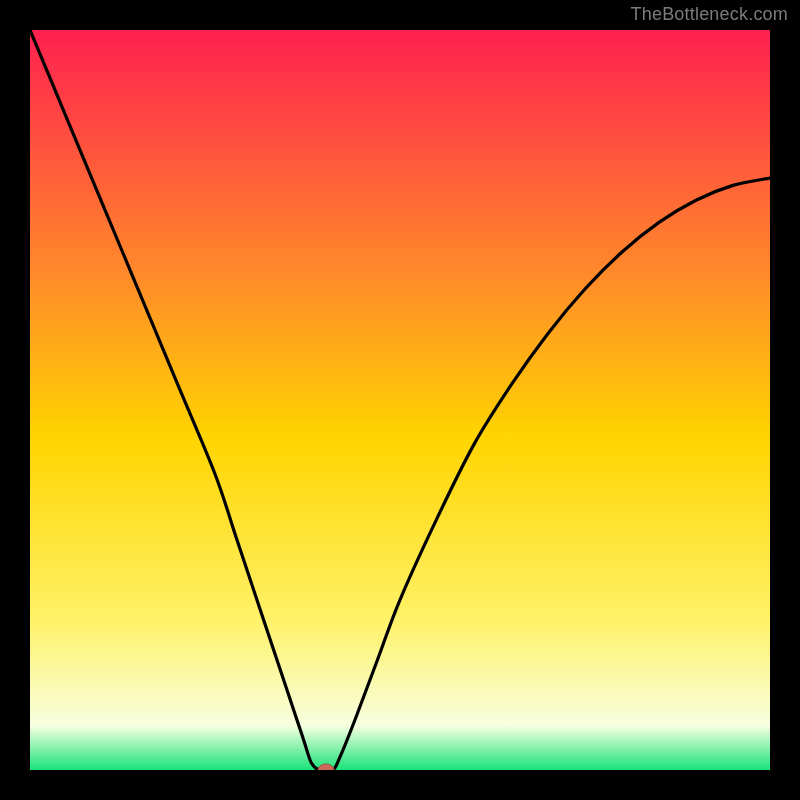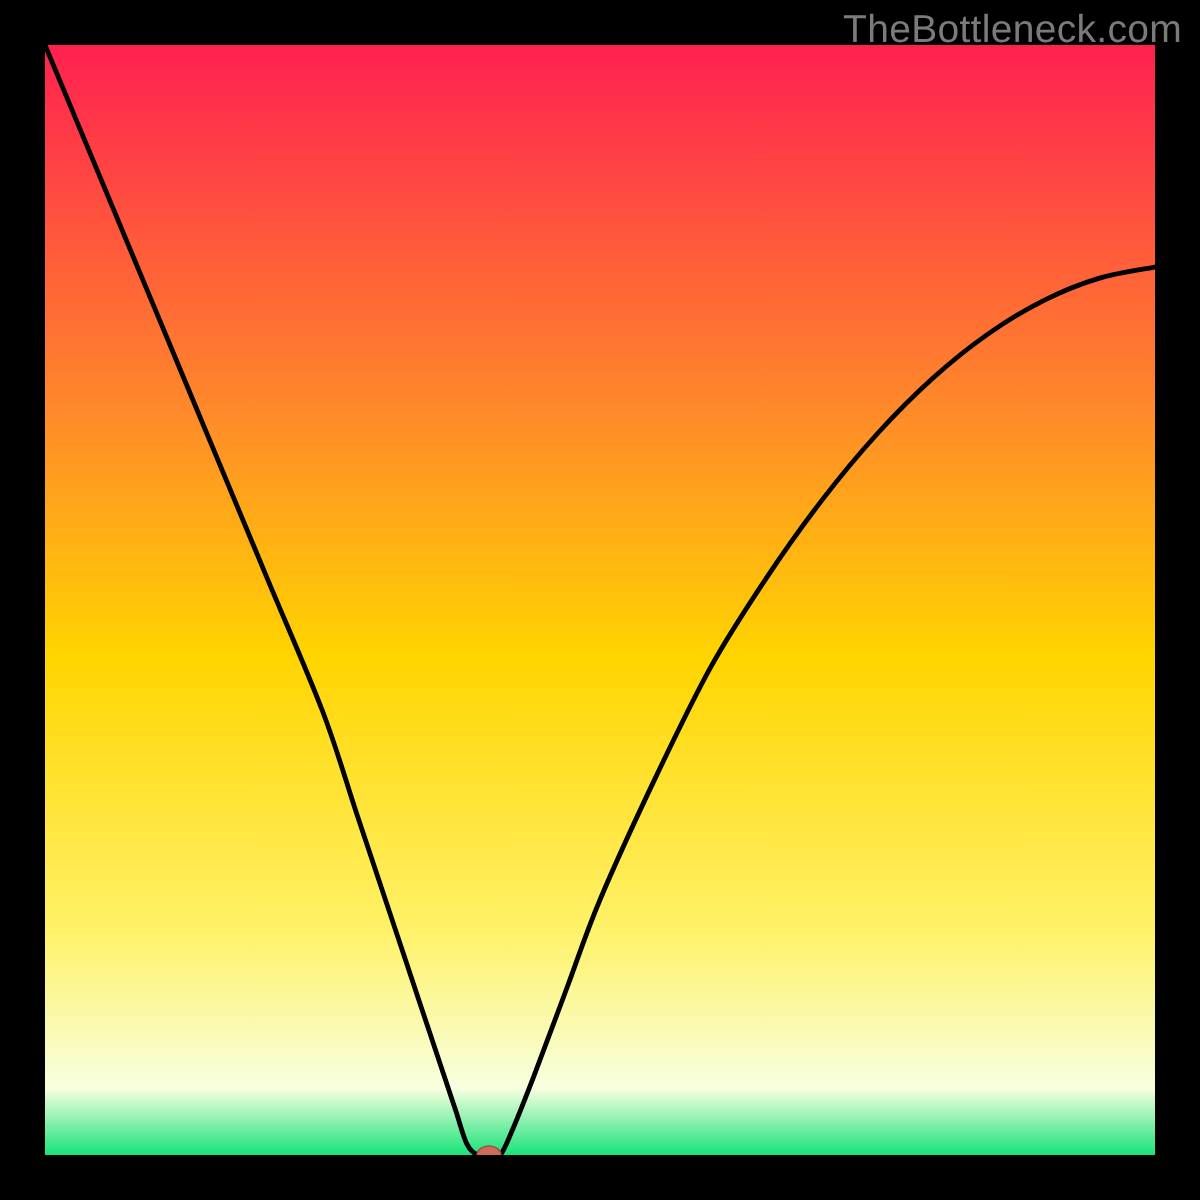--- a/index.html
+++ b/index.html
@@ -17,21 +17,21 @@
     top: 0;
     width: 800px;
     height: 800px;
     background: #000;
   }
   .watermark {
     position: absolute;
     top: 4px;
     right: 12px;
     color: #7b7b7b;
-    font-size: 26px;
+    font-size: 18px;
     letter-spacing: 0.2px;
     font-weight: 400;
   }
   .plot-wrap {
     position: absolute;
     left: 30px;
     top: 30px;
     width: 740px;
     height: 740px;
   }

